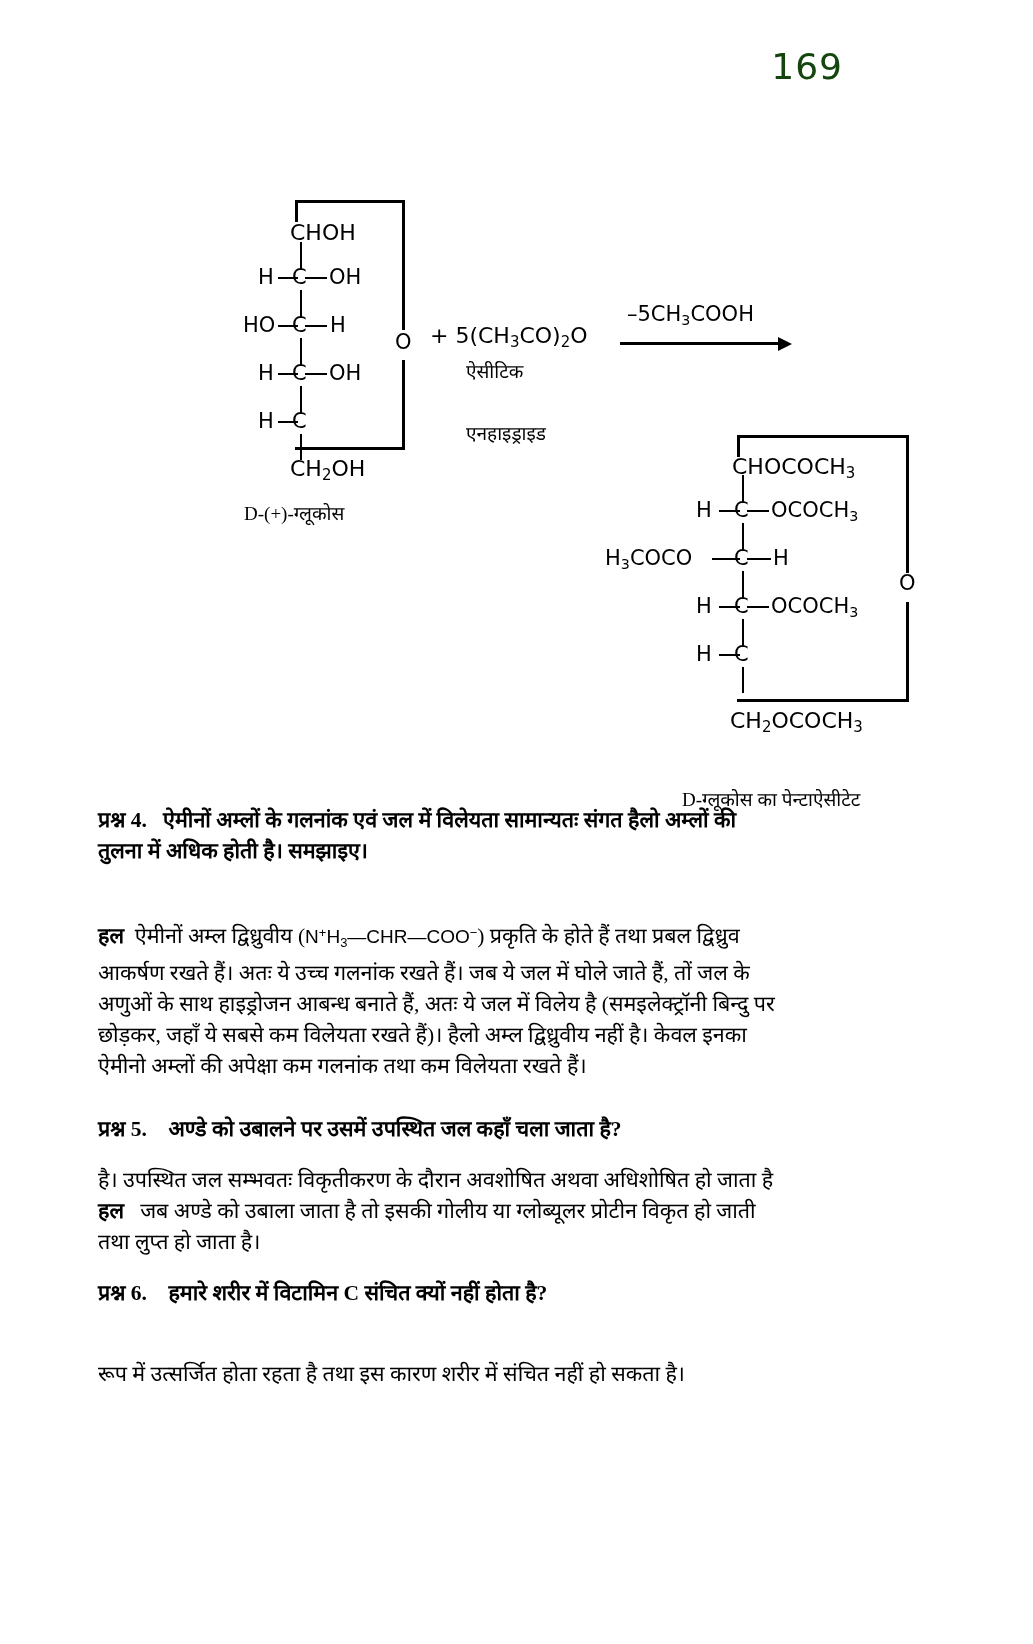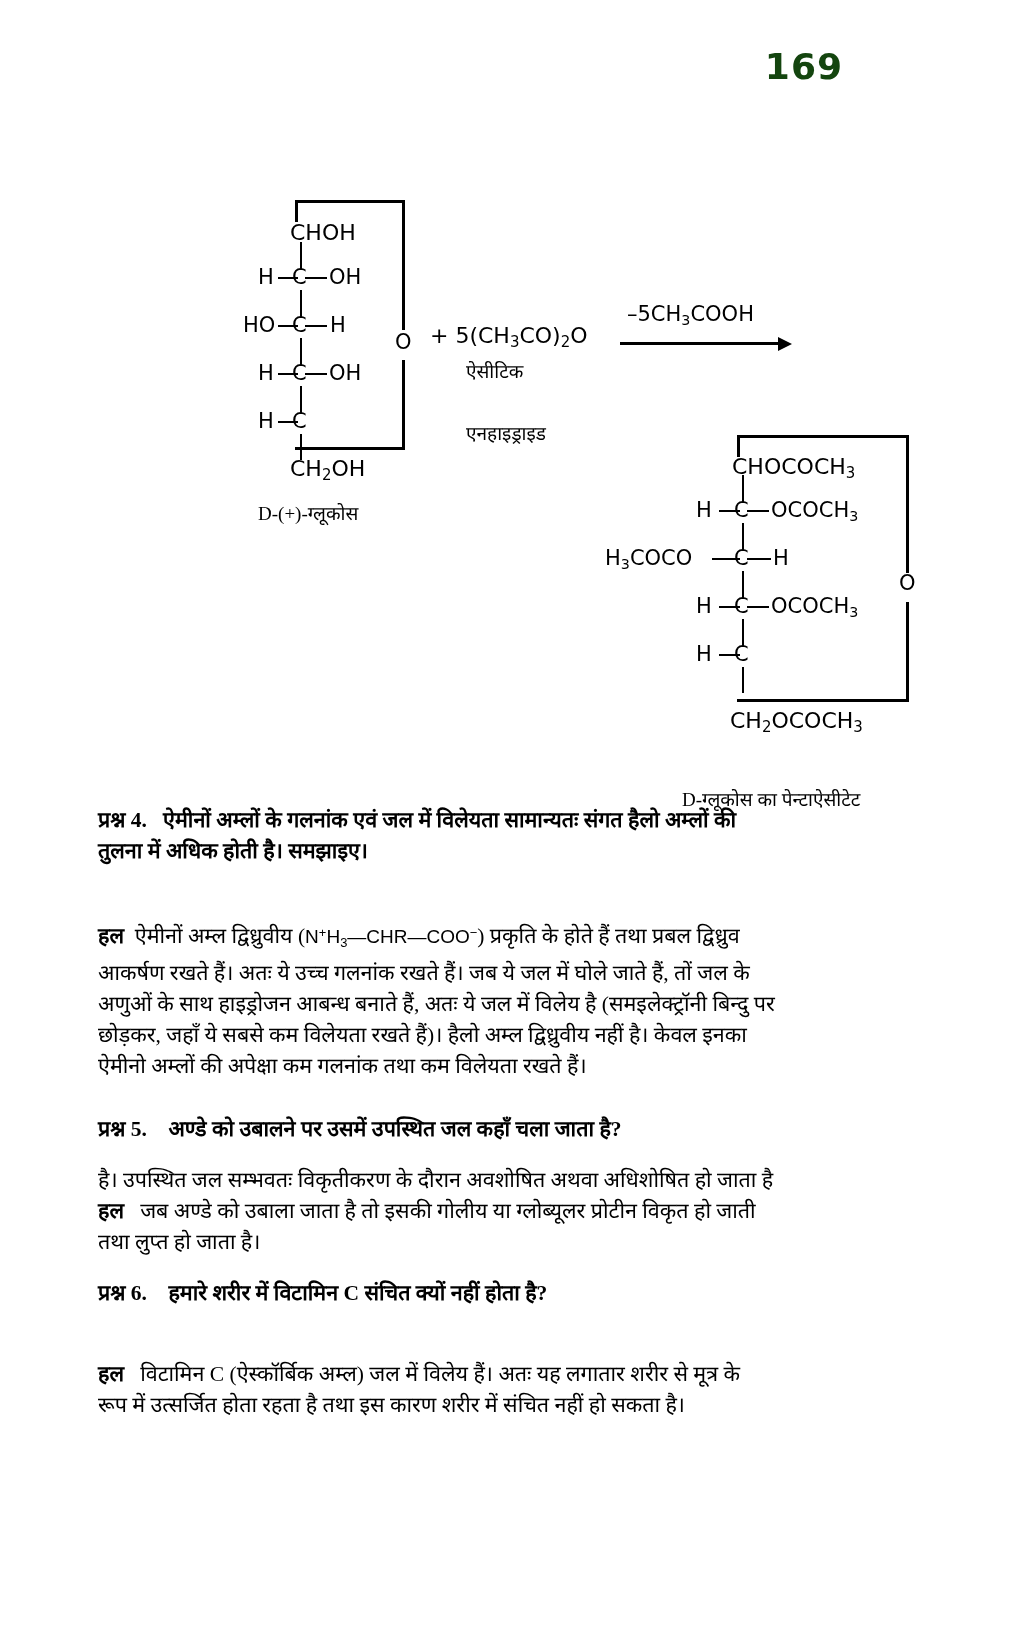--- a/index.html
+++ b/index.html
@@ -16,21 +16,21 @@
     color: #000000;
     overflow: hidden;
   }
 
   
   .page-number {
     position: absolute;
     top: 46px;
     right: 190px;
     font-family: "DejaVu Sans", sans-serif;
-    font-weight: bold;
+    font-weight: normal;
     font-size: 36px;
     letter-spacing: 1px;
     color: #14450f;
   }
 
   
   .scheme {
     position: absolute;
     left: 0;
     top: 170px;
@@ -154,21 +154,21 @@
 
   <div class="chem" style="left:258px; top:241px;">H</div>
   <div class="chem" style="left:292px; top:241px;">C</div>
 
   <div class="chem big" style="left:290px; top:288px;">
     CH<sub>2</sub>OH
   </div>
 
   <div class="chem" style="left:393px; top:162px; background:#fff; padding:0 2px;">O</div>
 
-  <div class="hindi-lbl" style="left:258px; top:330px;text-align:center;">D-(+)-ग्लूकोस</div>
+  <div class="hindi-lbl" style="left:244px; top:330px;text-align:center;">D-(+)-ग्लूकोस</div>
 
   <div class="chem big" style="left:430px; top:155px;">
     + 5(CH<sub>3</sub>CO)<sub>2</sub>O
   </div>
   <div class="hindi-lbl" style="left:466px; top:188px;">ऐसीटिक</div>
   <div class="hindi-lbl" style="left:466px; top:212px;margin-top:38px;">एनहाइड्राइड</div>
 
   <div class="chem" style="left:627px; top:134px;">
     –5CH<sub>3</sub>COOH
   </div>
@@ -272,19 +272,16 @@
 
   <div class="q-block">
     <div class="q-line">
       <span class="lbl-bold">प्रश्न 6.</span>&nbsp;&nbsp;&nbsp;&nbsp;<span>हमारे शरीर में विटामिन C संचित क्यों नहीं होता है?</span>
     </div>
   </div>
 
   <div class="spacer-lg"></div>
 
   <div class="q-block">
-    <div class="a-line">
-      <span class="lbl-bold">हल</span>&nbsp;&nbsp;&nbsp;<span>विटामिन C (ऐस्कॉर्बिक अम्ल) जल में विलेय हैं। अतः यह लगातार शरीर से मूत्र के</span>
-    </div>
     <div class="a-line">रूप में उत्सर्जित होता रहता है तथा इस कारण शरीर में संचित नहीं हो सकता है।</div>
   </div>
 
 </div>
 
 </body></html>

